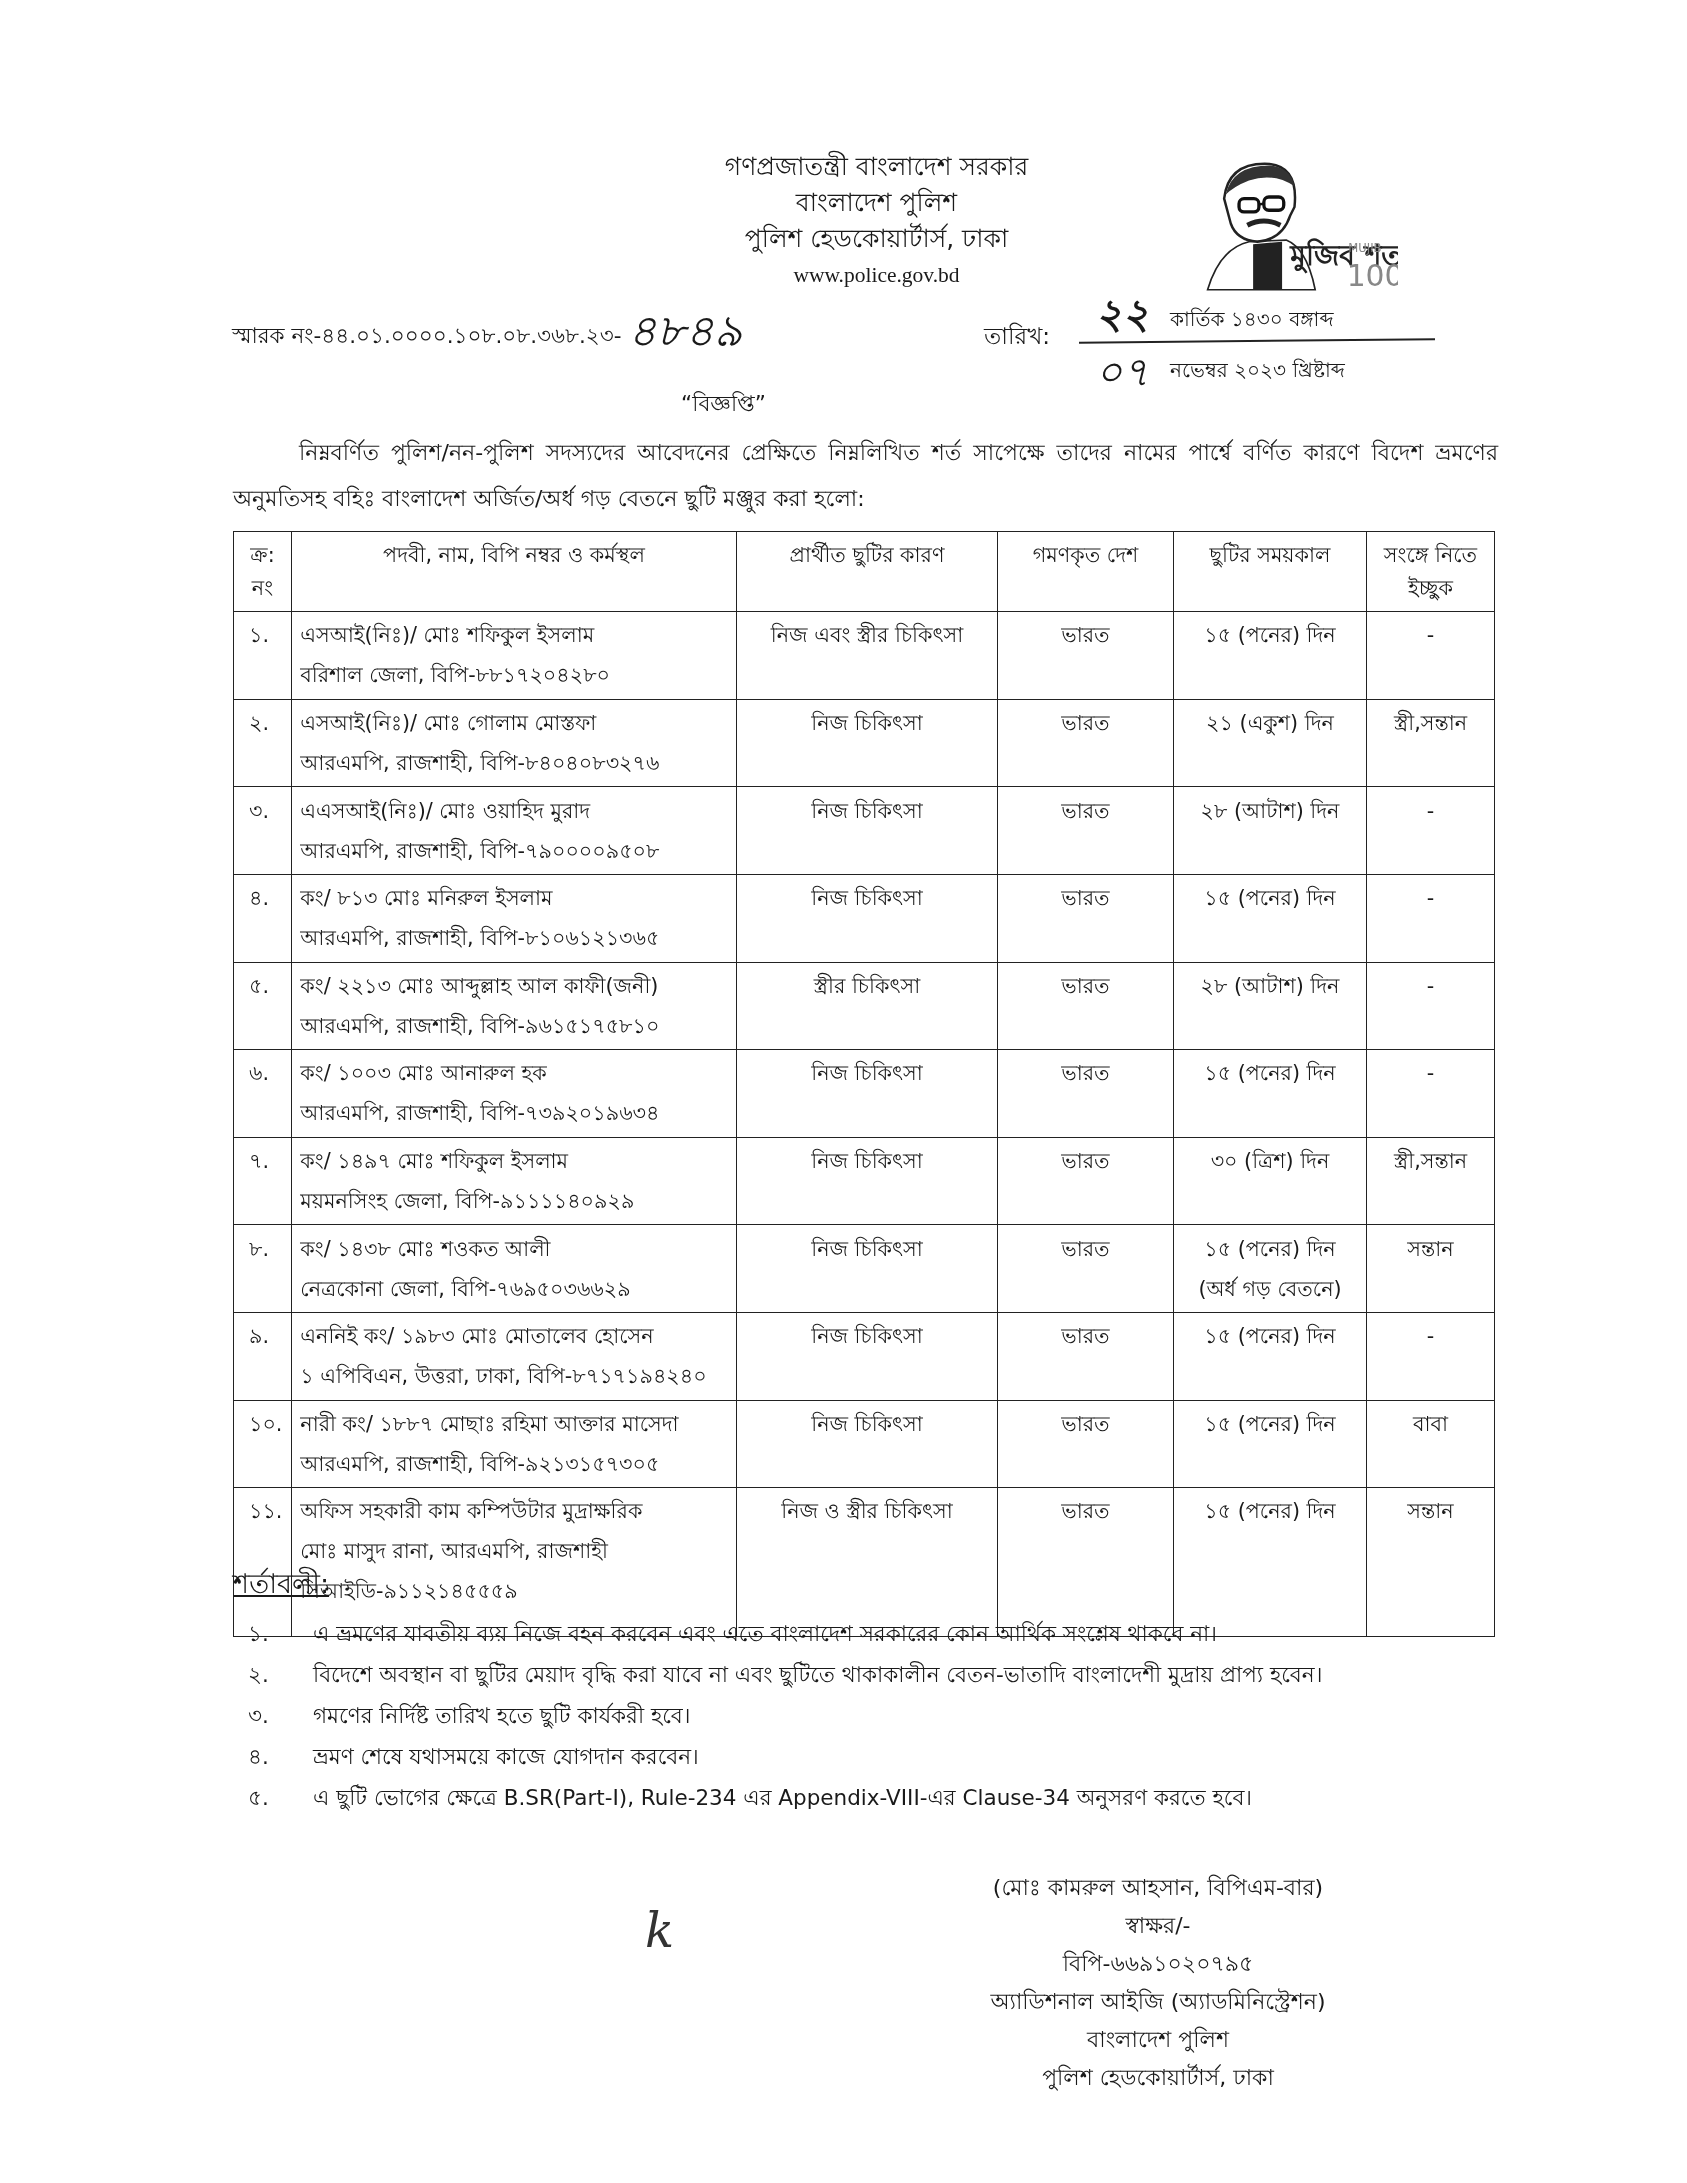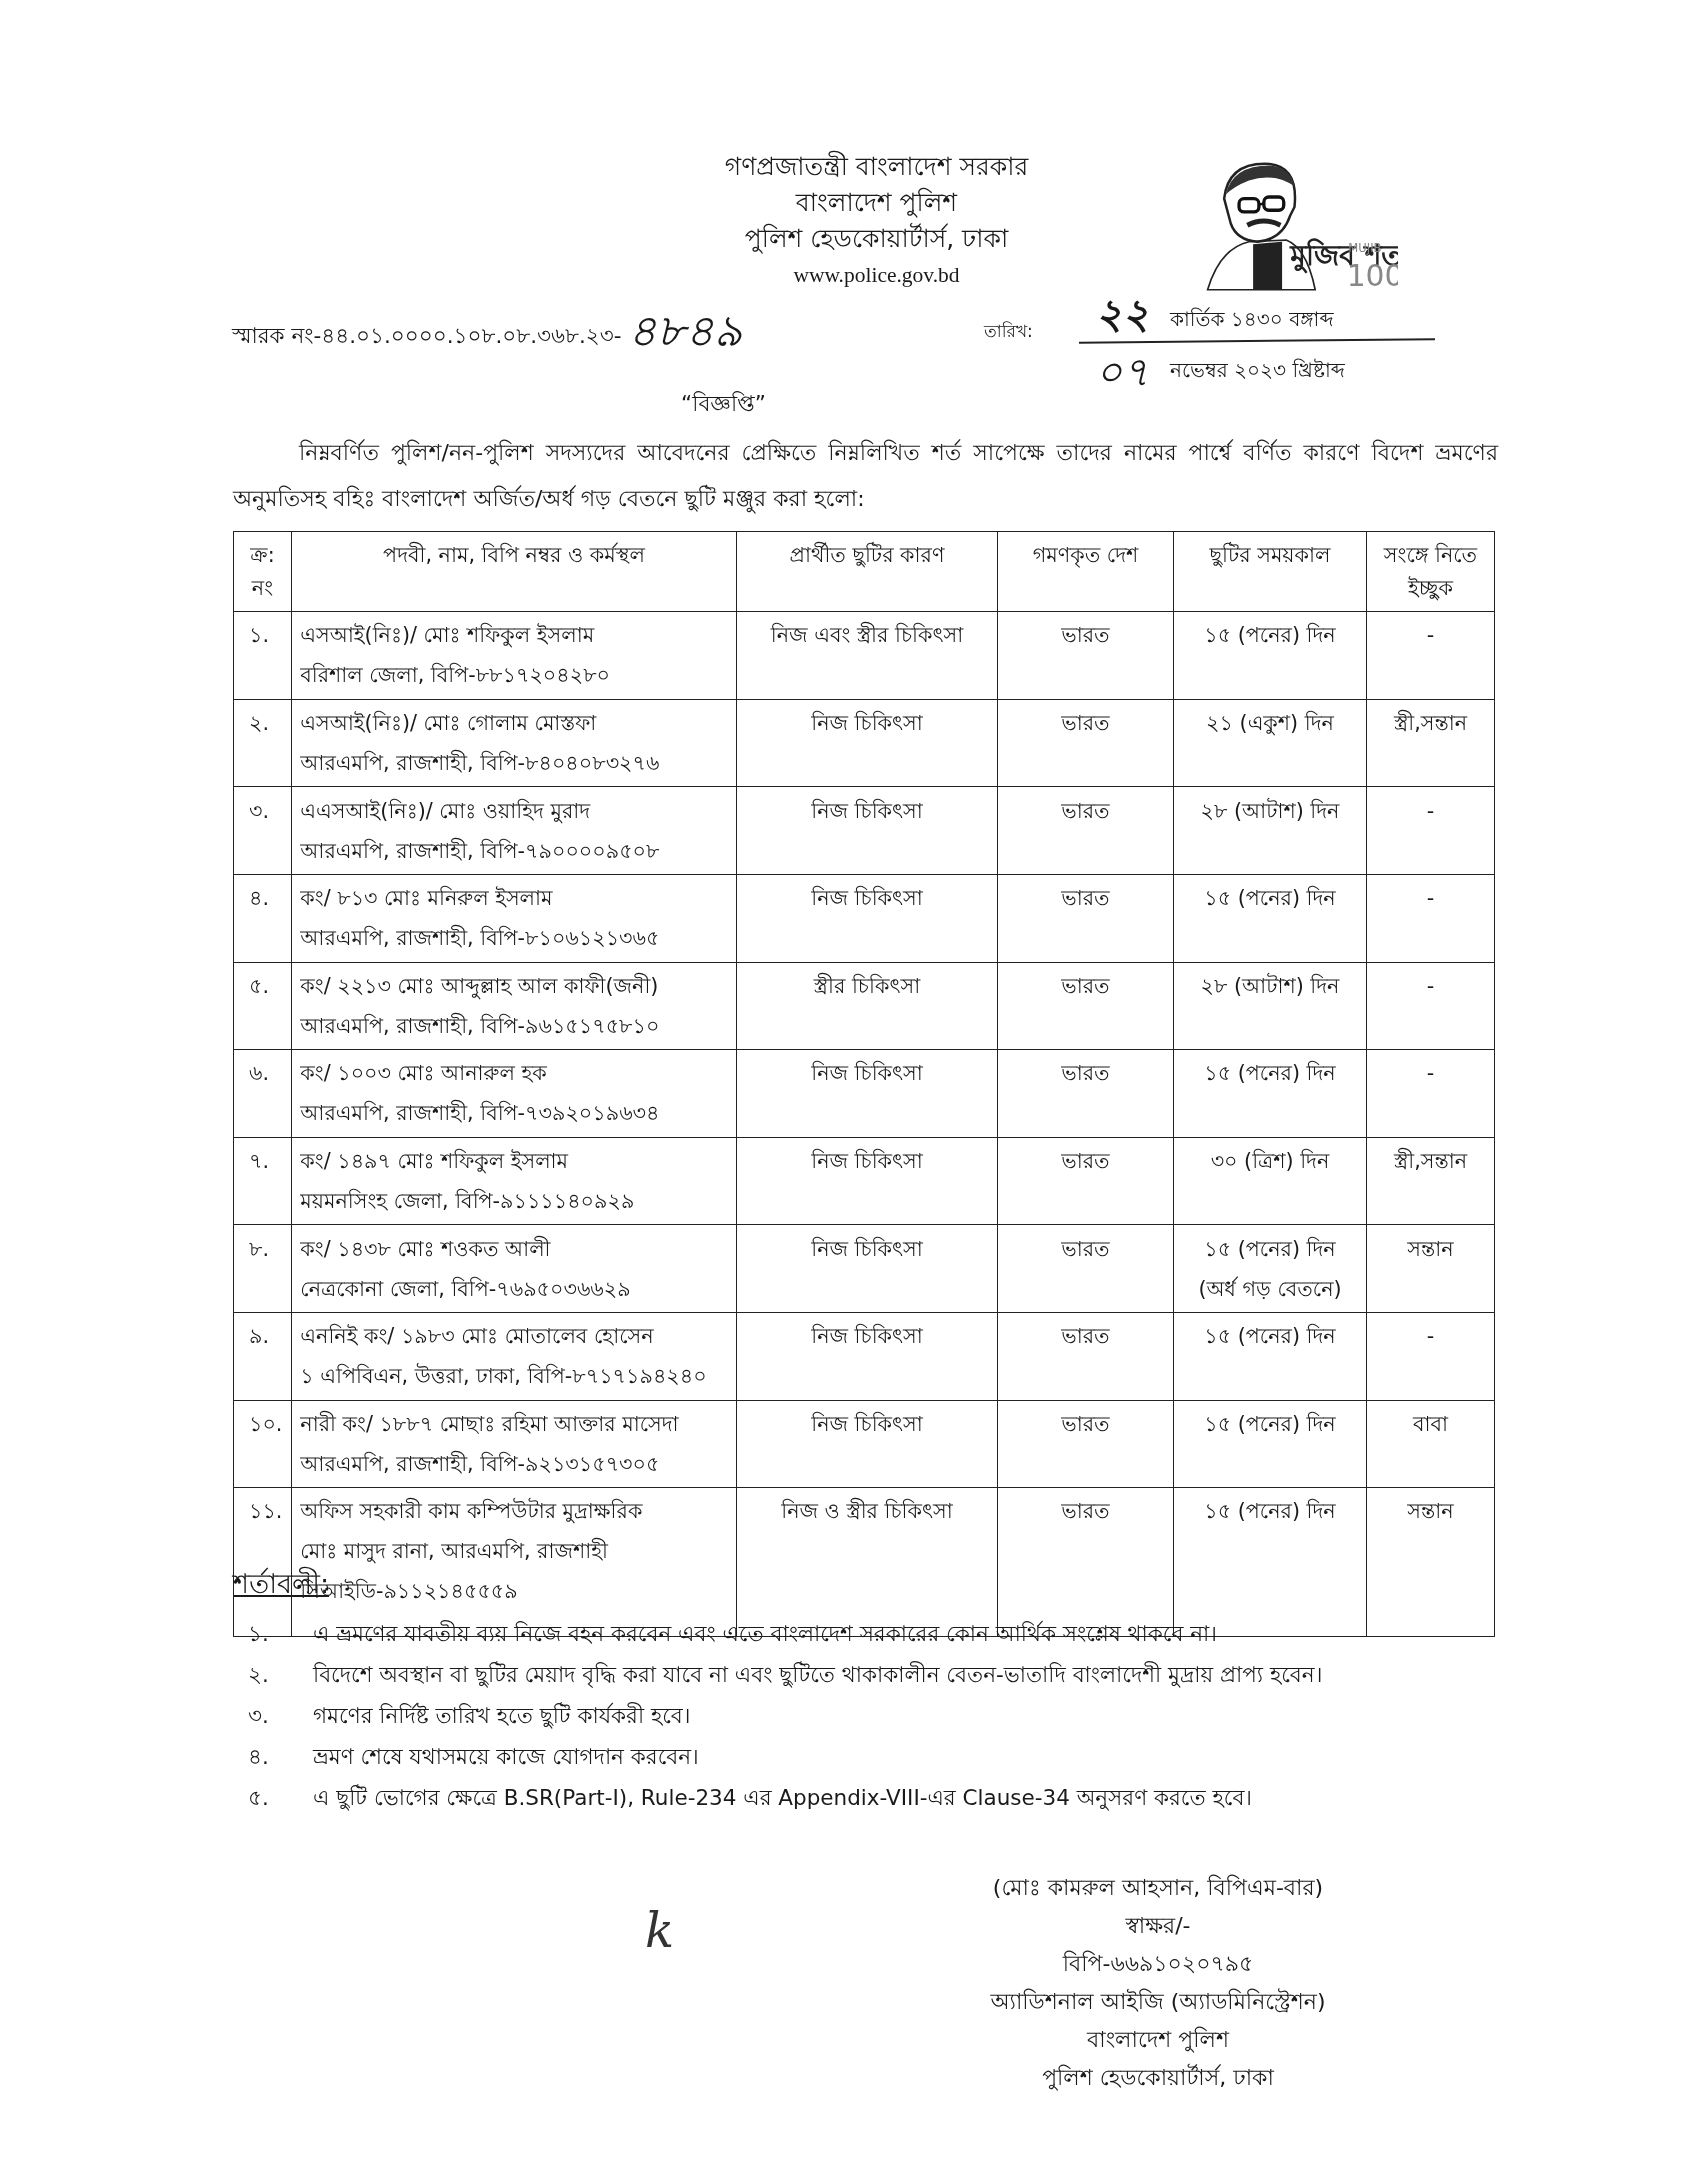--- a/index.html
+++ b/index.html
@@ -15,21 +15,21 @@
   .letterhead .line { font-size: 25px; line-height: 36px; }
   .letterhead .url { font-family: "Liberation Serif", "DejaVu Serif", serif; font-size: 21.5px; line-height: 33px; margin-top: 1.7px; }
 
   
   .logo { left: 1191px; top: 149px; width: 207px; height: 149px; }
   .logo svg { width: 100%; height: 100%; }
 
   
   .memo { left: 232px; top: 314px; font-size: 21.5px; line-height: 33px; white-space: nowrap; }
   .memo .handwritten { font-family: "DejaVu Serif", serif; font-style: italic; font-size: 44px; margin-left: 6.6px; vertical-align: -3.3px; }
-  .date-label { left: 984px; top: 318px; font-size: 17px; }
+  .date-label { left: 984px; top: 318px; font-size: 23px; }
   .date-block { left: 1079px; top: 289px; width: 356px; height: 99px; }
   .date-day { position: absolute; font-family: "DejaVu Serif", serif; font-style: italic; font-size: 41px; line-height: 41px; }
   .date-text { position: absolute; font-size: 20px; white-space: nowrap; }
   .date-rule { position: absolute; left: 0; top: 51px; width: 356px; height: 1.7px; background: #222; transform: rotate(-0.6deg); }
 
   .notice-title { left: 0; width: 1447px; top: 387px; text-align: center; font-size: 21.5px; }
 
   .intro { left: 233px; top: 430px; width: 1265px; font-size: 22px; line-height: 46px; text-indent: 66px; text-align: justify; }
 
   

